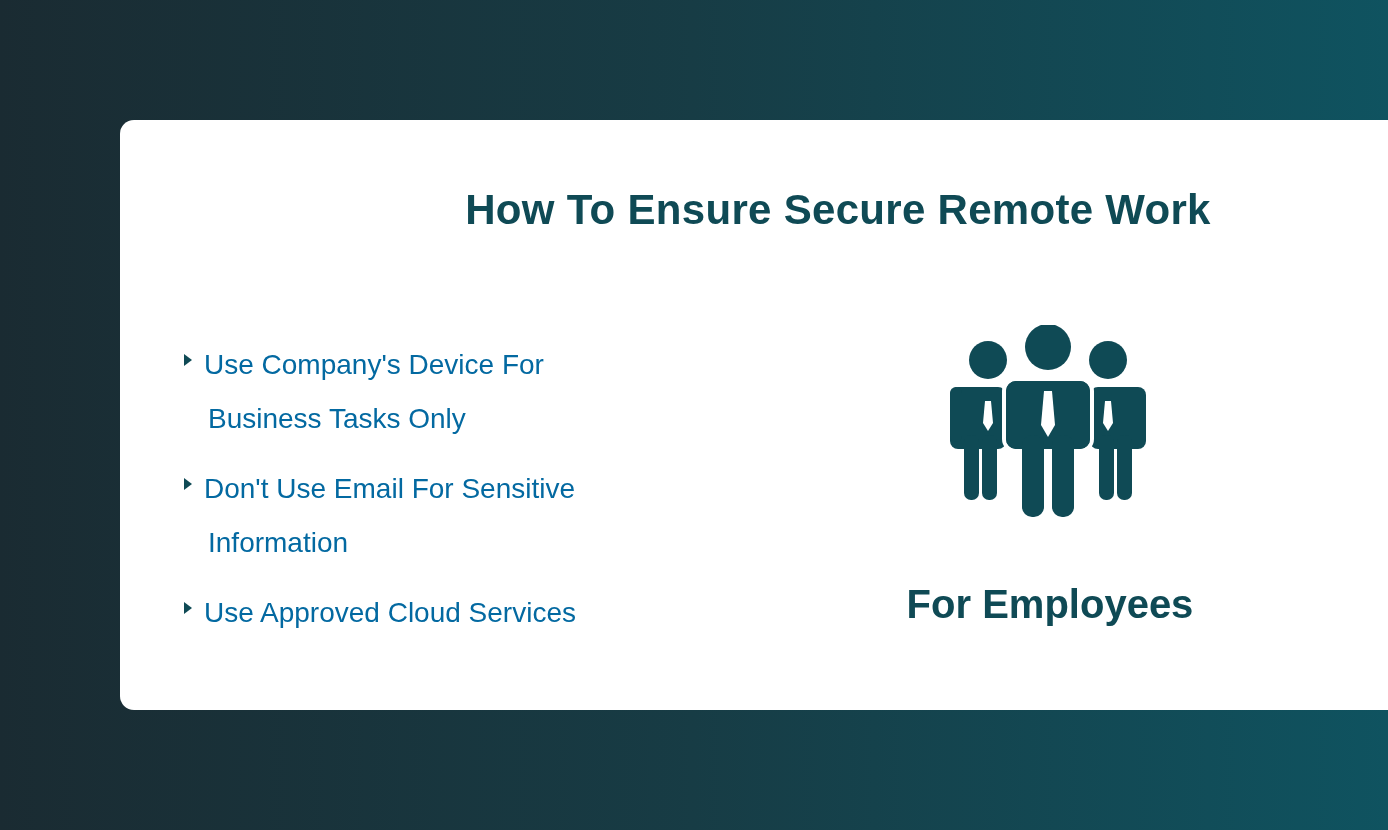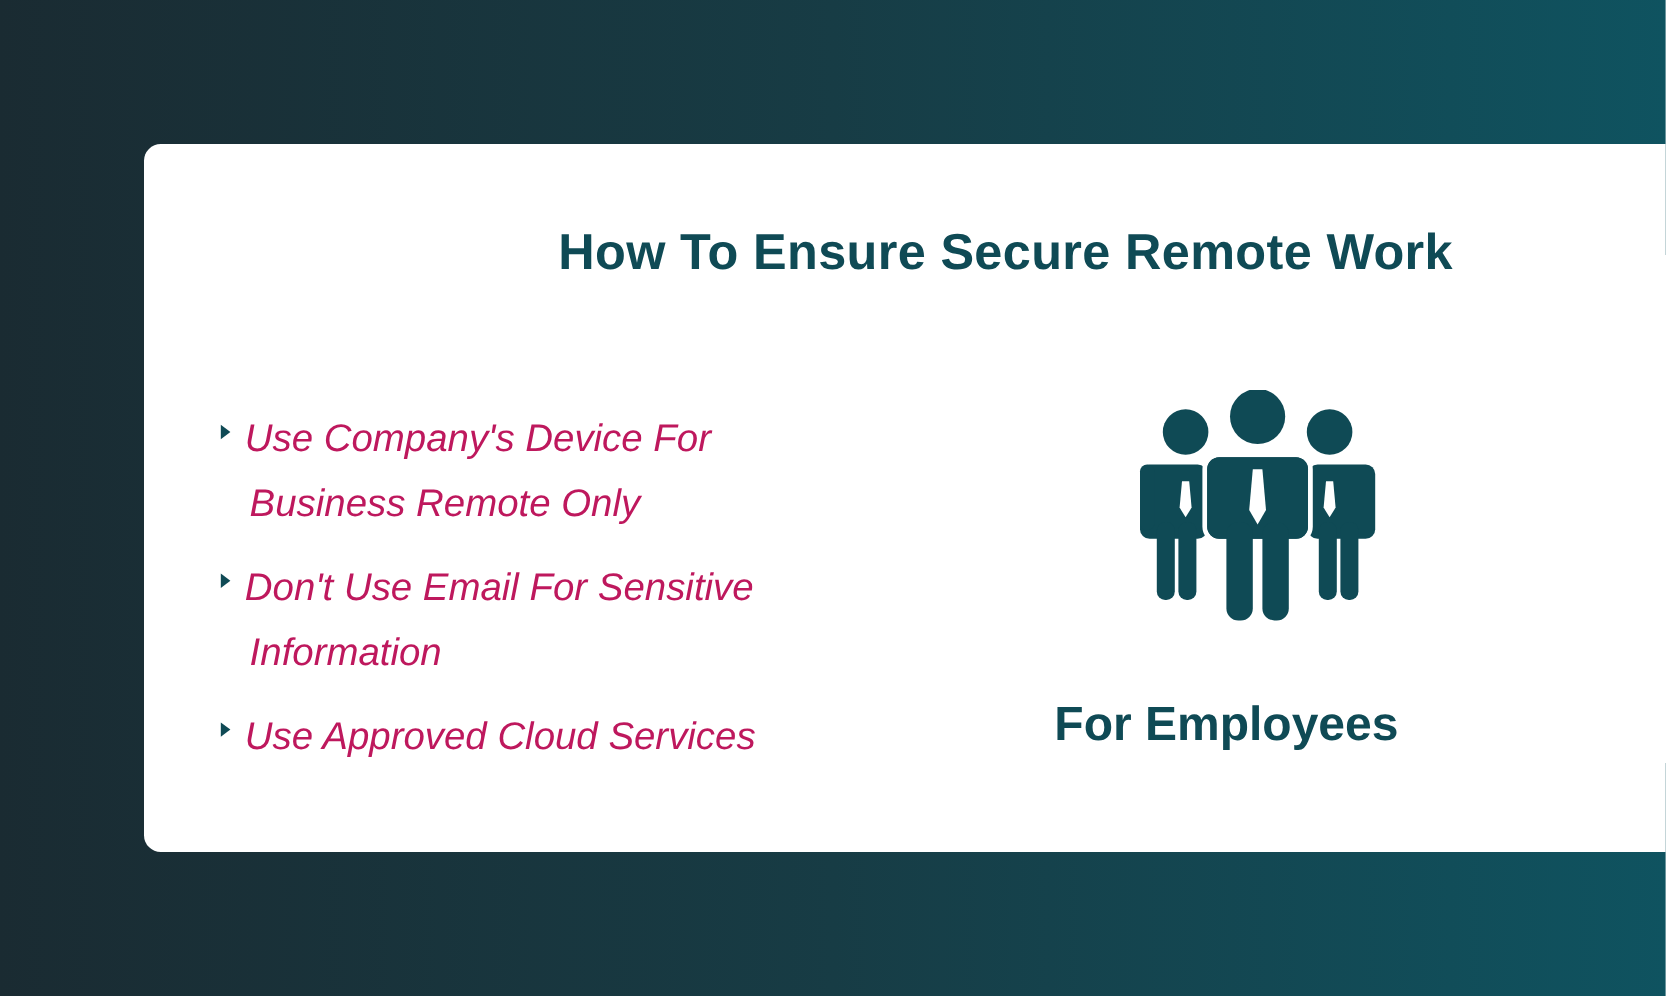--- a/index.html
+++ b/index.html
@@ -11,43 +11,43 @@
   }
   .card {
     position:absolute; left:120px; top:120px; width:1388px; height:590px;
     background:#ffffff; border-radius:14px;padding-left:48px;
   }
   .title {
     position:absolute; left:0; right:0; top:66px; text-align:center;
     color:#0f4a55; font-weight:bold; font-size:42px; letter-spacing:0.3px;
   }
   .list { position:absolute; left:62px; top:218px; width:560px; }
-  .item { position:relative; padding-left:22px; margin-bottom:16px; color:#be185d; font-size:32px; line-height:54px;font-style:italic; }
+  .item { position:relative; padding-left:22px; margin-bottom:16px; color:#0369a1; font-size:28px; line-height:54px; }
   .bullet {
     position:absolute; left:2px; top:16px; width:0; height:0;
     border-top:6px solid transparent; border-bottom:6px solid transparent; border-left:8px solid #0f4a55;
   }
   .line2 { padding-left:4px; }
   .icon { position:absolute; left:828px; top:205px; width:200px; height:195px; }
   .caption {
-    position:absolute; left:732px; width:340px; top:462px; text-align:center;
+    position:absolute; left:760px; width:340px; top:462px; text-align:center;
     color:#0f4a55; font-weight:bold; font-size:40px;
   }
 </style>
 </head>
 <body>
 
 <div class="card">
   <div class="title">How To Ensure Secure Remote Work</div>
 
   <div class="list">
     <div class="item">
       <span class="bullet"></span>
       <div>Use Company's Device For</div>
-      <div class="line2">Business Remote Only</div>
+      <div class="line2">Business Tasks Only</div>
     </div>
     <div class="item">
       <span class="bullet"></span>
       <div>Don't Use Email For Sensitive</div>
       <div class="line2">Information</div>
     </div>
     <div class="item">
       <span class="bullet"></span>
       <div>Use Approved Cloud Services</div>
     </div>

